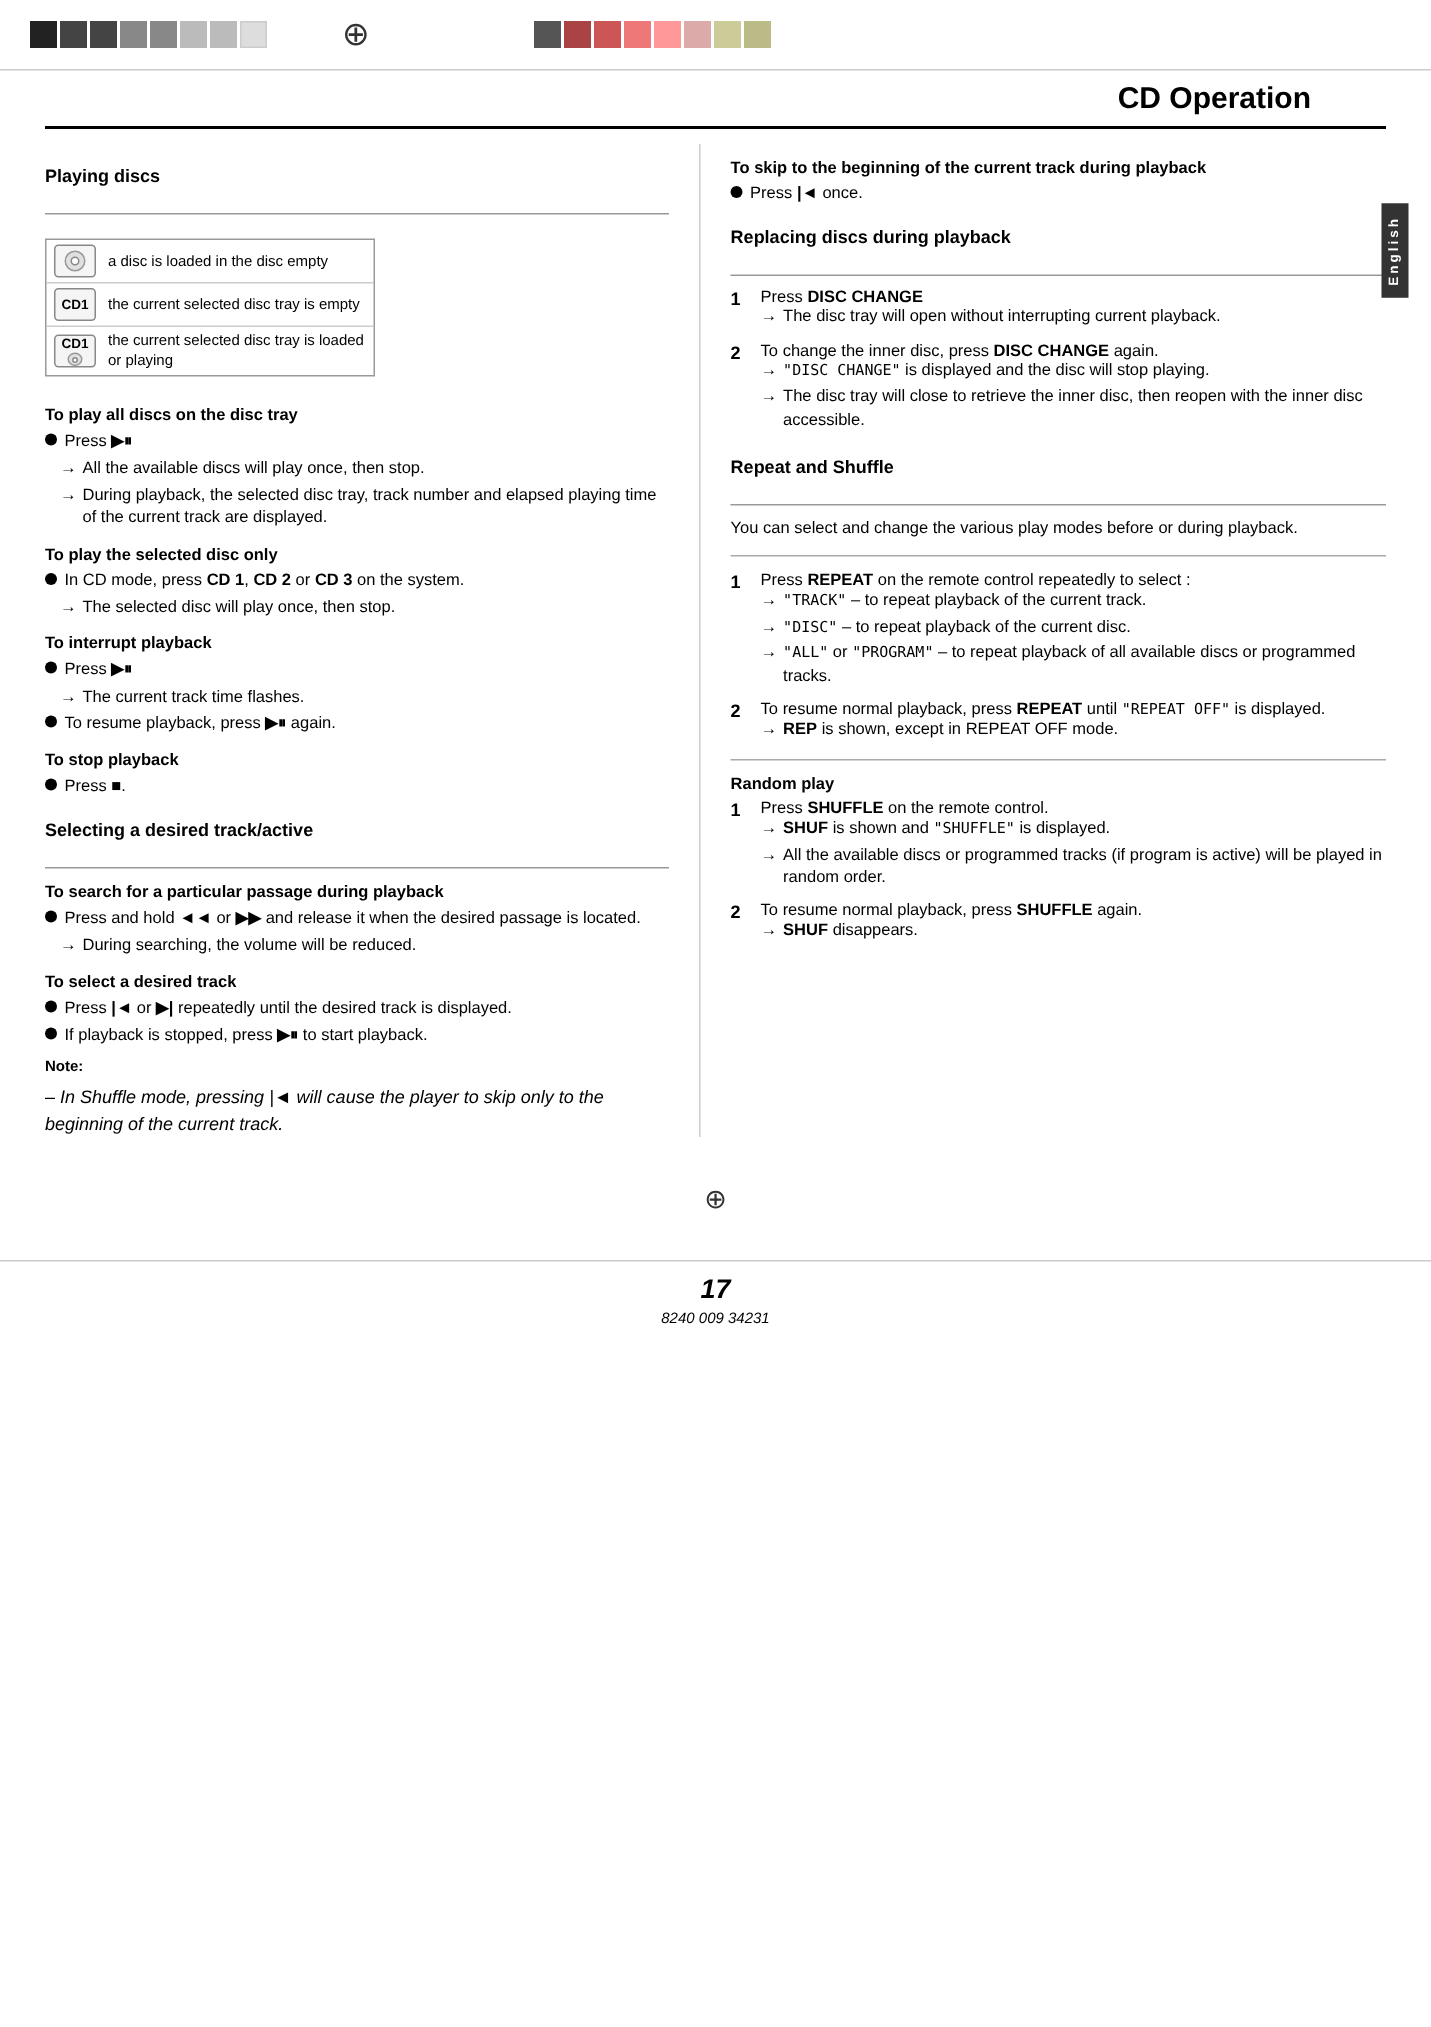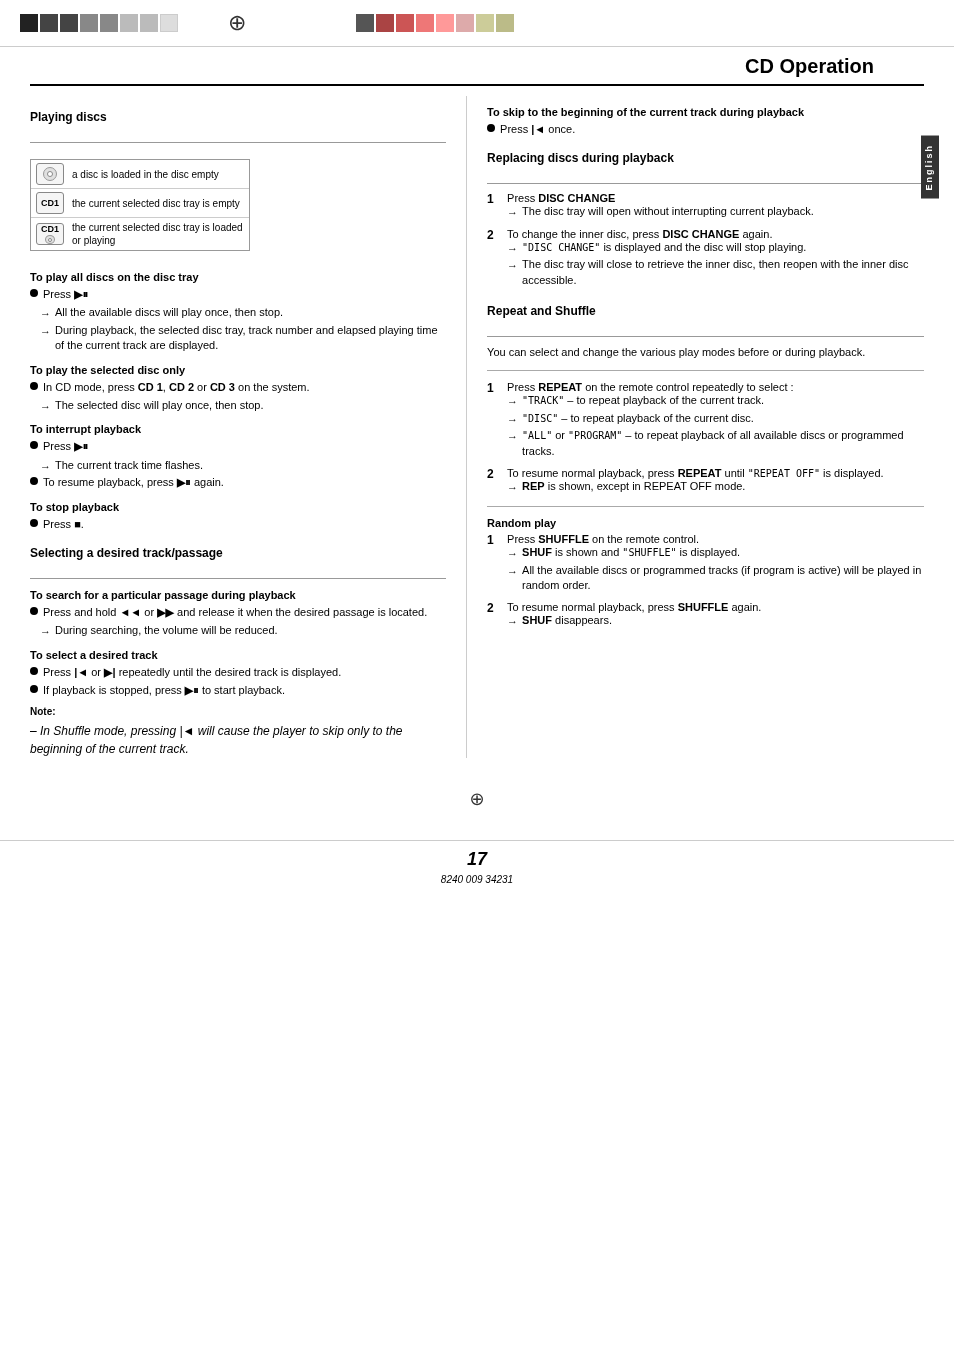--- a/index.html
+++ b/index.html
@@ -370,21 +370,21 @@
       <div>
         <div class="sub-header">To stop playback</div>
         <div class="bullet-item">
           <div class="bullet"></div>
           <div class="bullet-text">Press <b>■</b>.</div>
         </div>
       </div>
     </div>
 
     <div>
-      <div class="section-header">Selecting a desired track/passage</div>
+      <div class="section-header">Selecting a desired track/active</div>
 
       <div>
         <div class="sub-header">To search for a particular passage during playback</div>
         <div class="bullet-item">
           <div class="bullet"></div>
           <div class="bullet-text">Press and hold <b>◄◄</b> or <b>▶▶</b> and release it when the desired passage is located.</div>
         </div>
         <div class="arrow-item">
           <span class="arrow">→</span>
           <div class="arrow-text">During searching, the volume will be reduced.</div>

